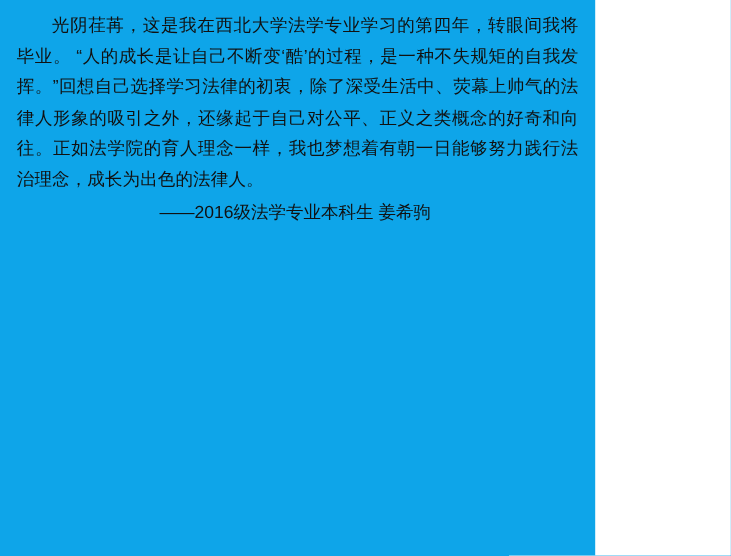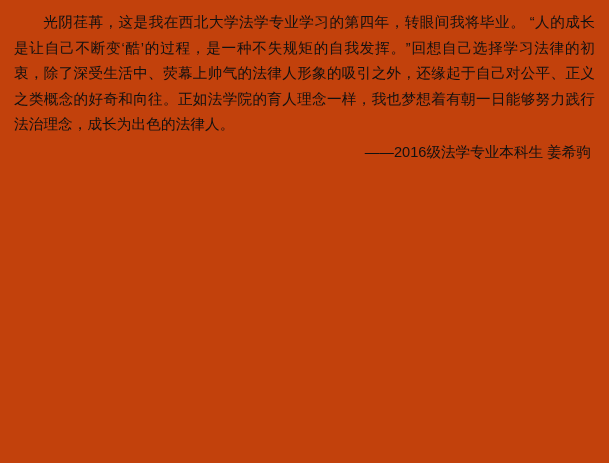--- a/index.html
+++ b/index.html
@@ -9,40 +9,40 @@
   body {
     width: 609px;
     height: 463px;
     background: #ffffff;
     font-family: "Liberation Sans", sans-serif;
     color: #000000;
     overflow: hidden;
   }
   .page {
     position: relative;
-    width: 609px;
+    width: 496px;
     height: 463px;
     box-sizing: border-box;
     padding: 10px 14px 0 14px;
-    background: #c2410c;
+    background: #0ea5e9;
   }
   .para {
     font-size: 14.6px;
     line-height: 25.6px;
     text-align: justify;
     text-justify: inter-ideograph;
     text-indent: 2em;
     margin: 0 0 0 0;
     letter-spacing: 0.1px;
     color: #111111;
   }
   .signature {
     font-size: 14.6px;
     line-height: 25.6px;
-    text-align: right;
+    text-align: center;
     margin: 0;
     padding-right: 4px;
     color: #111111;
   }
   .sig-spacer {
     height: 2px;
   }
 </style>
 </head>
 <body>

